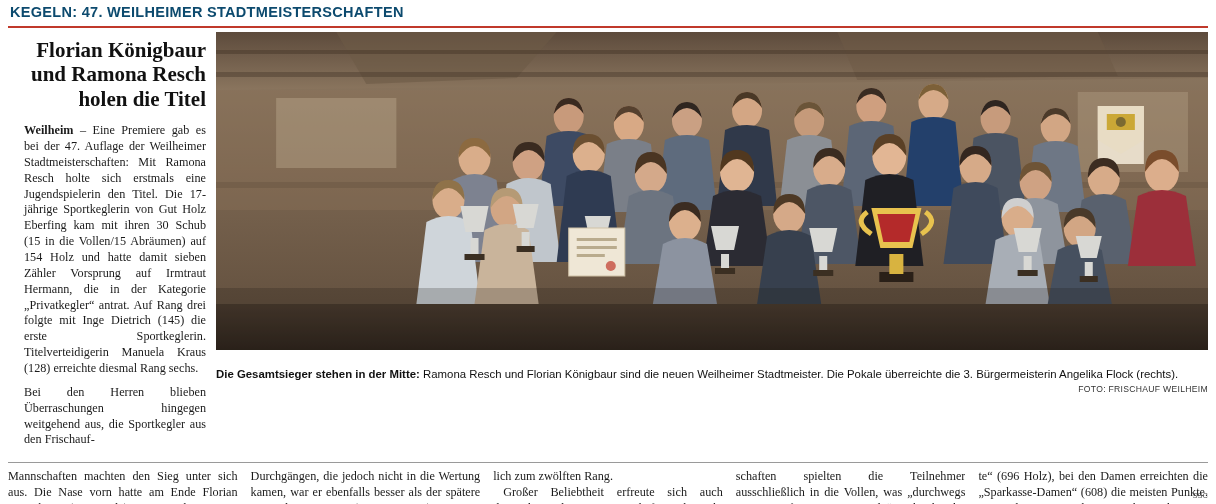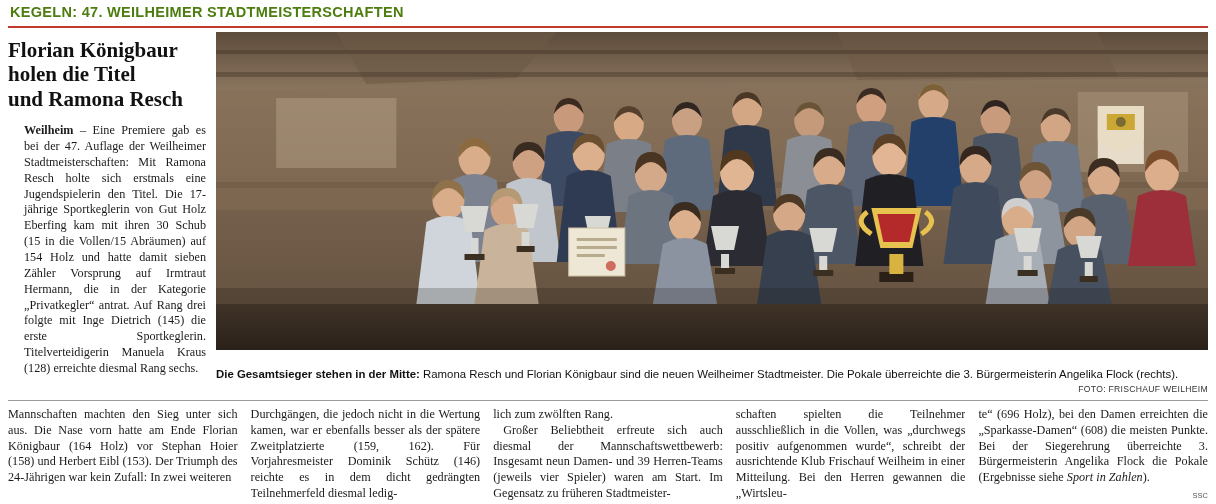--- a/index.html
+++ b/index.html
@@ -28,21 +28,21 @@
     height: 26px;
     border-bottom: 2px solid #c0392b;
     margin: 0 0 0 0;
   }
   .kicker {
     display: inline-block;
     font-family: "Liberation Sans", sans-serif;
     font-weight: bold;
     font-size: 14.5px;
     letter-spacing: 0.3px;
-    color: #4d7c0f;
+    color: #0c4a6e;
     padding: 4px 2px 3px 2px;
     text-transform: uppercase;
     white-space: nowrap;
   }
 
   
   .upper {
     display: flex;
     align-items: flex-start;
     margin-top: 4px;
@@ -53,21 +53,21 @@
     flex: 0 0 208px;
     padding-right: 10px;
     box-sizing: border-box;
   }
 
   .headline {
     font-family: "Liberation Serif", serif;
     font-weight: bold;
     font-size: 21px;
     line-height: 1.16;
-    text-align: left;
+    text-align: right;
     margin: 6px 0 12px 0;
     color: #111;
   }
   .headline span { display: block; }
 
   .lead {
     font-size: 12.2px;
     line-height: 1.30;
     text-align: justify;
     color: #1a1a1a;
@@ -149,25 +149,26 @@
 
   <div class="kicker-wrap">
     <div class="kicker">KEGELN: 47. WEILHEIMER STADTMEISTERSCHAFTEN</div>
   </div>
 
   <div class="upper">
 
     <div class="left-col">
       <div class="headline">
         <span>Florian Königbaur</span>
+        <span>und Ramona Resch</span>
         <span>holen die Titel</span>
-        <span>und Ramona Resch</span>
       </div>
       <div class="lead">
         <p><span class="place">Weilheim</span><span> – Eine Premiere gab es bei der 47. Auflage der Weilheimer Stadtmeisterschaften: Mit Ramona Resch holte sich erstmals eine Jugendspielerin den Titel. Die 17-jährige Sportkeglerin von Gut Holz Eberfing kam mit ihren 30 Schub (15 in die Vollen/15 Abräumen) auf 154 Holz und hatte damit sieben Zähler Vorsprung auf Irmtraut Hermann, die in der Kategorie „Privatkegler“ antrat. Auf Rang drei folgte mit Inge Dietrich (145) die erste Sportkeglerin. Titelverteidigerin Manuela Kraus (128) erreichte diesmal Rang sechs.</span></p>
+        <p>Bei den Herren blieben Überraschungen hingegen weitgehend aus, die Sportkegler aus den Frischauf-</p>
       </div>
     </div>
 
     <div class="photo-col">
       <div class="photo">
         <svg viewBox="0 0 990 318" preserveAspectRatio="none">
           <defs>
             <linearGradient id="wall" x1="0" y1="0" x2="0" y2="1">
               <stop offset="0" stop-color="#8e7a63"></stop>
               <stop offset="0.45" stop-color="#7a6550"></stop>

